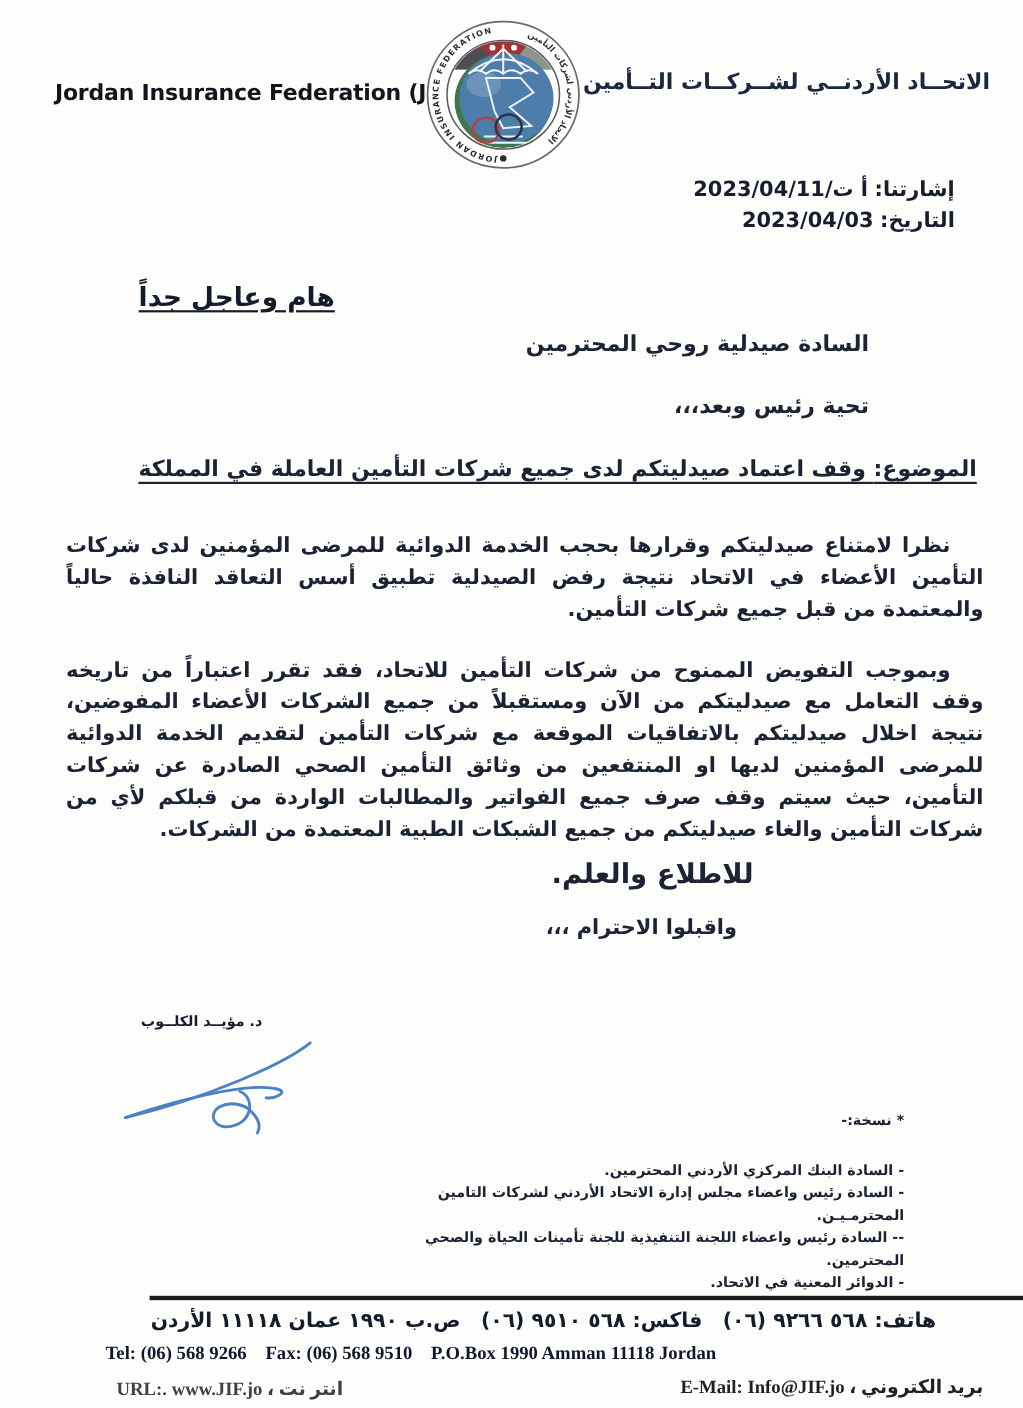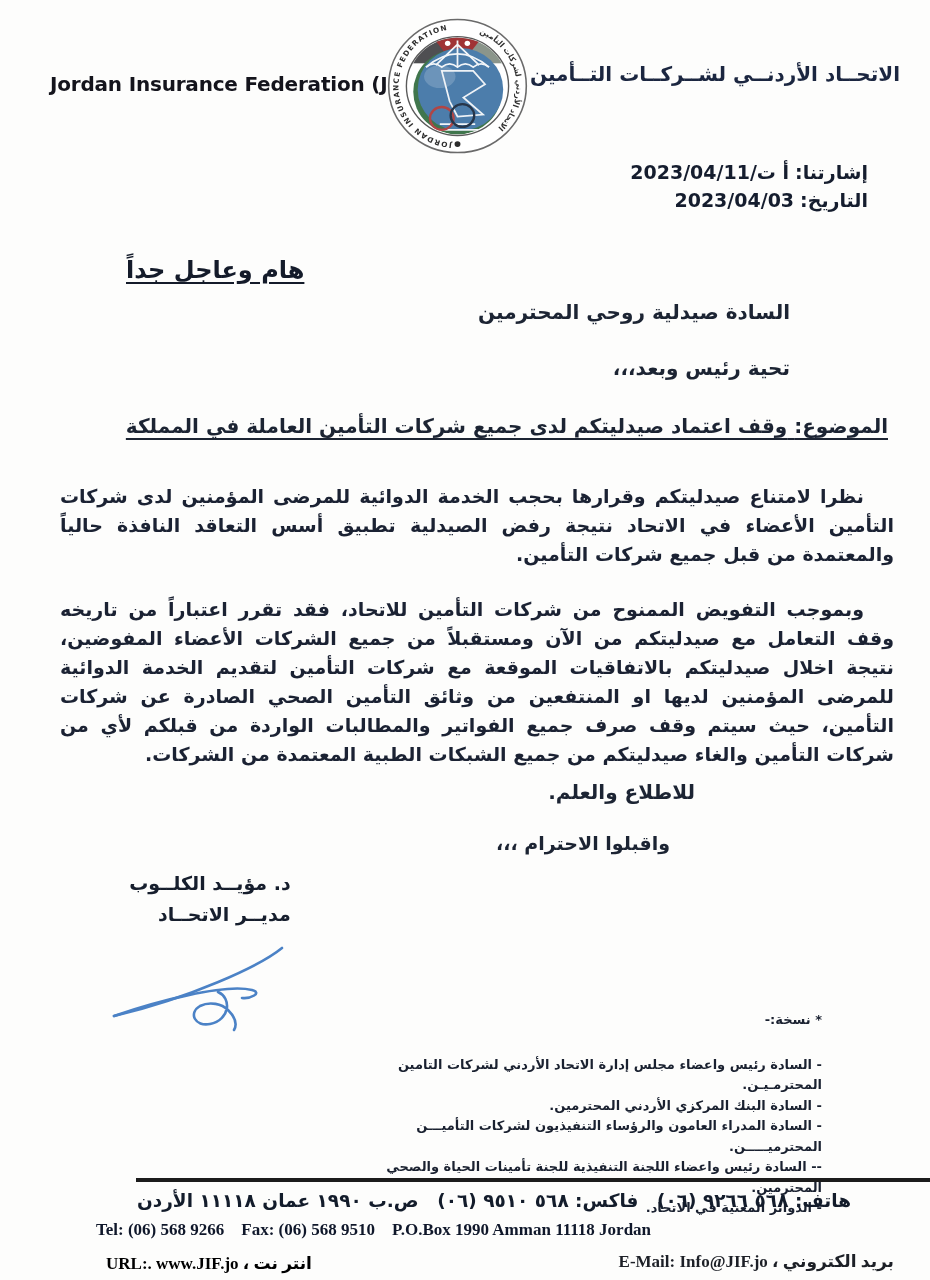--- a/index.html
+++ b/index.html
@@ -24,41 +24,41 @@
   .recipient{right:140px;top:300px;font-size:20px;font-weight:bold;}
   .greeting{right:140px;top:356px;font-size:20px;font-weight:bold;}
 
   .subject{right:42px;top:414px;font-size:20px;font-weight:bold;direction:rtl;
            text-decoration:underline;text-underline-offset:5px;white-space:nowrap;text-align:right;}
 
   .body-text{left:60px;right:36px;top:482px;direction:rtl;text-align:justify;
              font-size:19px;font-weight:bold;line-height:29px;color:#1b2233;}
   .body-text p{margin:0 0 26px 0;text-indent:30px;}
 
-  .closing-note{right:235px;top:780px;font-size:20px;font-weight:bold;}
+  .closing-note{right:245px;top:780px;font-size:25px;font-weight:bold;}
   .closing-salutation{right:260px;top:832px;font-size:19px;font-weight:bold;}
 
-  .signatory{left:128px;top:868px;direction:rtl;font-size:19px;font-weight:bold;line-height:31px;color:#161e2d;}
+  .signatory{left:128px;top:914px;direction:rtl;font-size:13px;font-weight:bold;line-height:31px;color:#161e2d;}
   .sig-name{white-space:nowrap;}
   .sig-title{white-space:nowrap;padding-left:30px;}
   .signature-svg{left:100px;top:940px;}
 
   .cc-block{right:108px;top:1010px;width:450px;direction:rtl;text-align:right;
             font-size:13px;font-weight:bold;line-height:20.5px;color:#1a2130;}
   .cc-label{margin-left:64px;margin-bottom:24px;}
 
   .footer-rule{left:136px;right:0;top:1178px;height:4px;background:#1c1c1c;}
   .contact-ar{left:96px;right:38px;top:1190px;text-align:center;direction:rtl;
               font-size:18.5px;font-weight:bold;color:#131c2b;white-space:nowrap;}
   .contact-en{left:96px;right:38px;top:1220px;text-align:left;
               font-family:"Liberation Serif","DejaVu Serif",serif;
               font-size:17px;font-weight:bold;color:#0f172a;white-space:nowrap;}
   .url-line{left:106px;top:1253px;direction:rtl;
             font-family:"Liberation Serif","DejaVu Sans",serif;
-            font-size:17px;font-weight:bold;color:#000000;white-space:nowrap;}
+            font-size:17px;font-weight:bold;color:#404040;white-space:nowrap;}
   .email-line{right:36px;top:1251px;direction:rtl;
             font-family:"Liberation Serif","DejaVu Sans",serif;
             font-size:17px;font-weight:bold;color:#1d2027;white-space:nowrap;}
 </style>
 </head>
 <body>
 
 <div class="page">
 
   <div class="abs org-en nowrap">Jordan Insurance Federation (JIF)</div>
@@ -132,38 +132,36 @@
   <div class="abs body-text">
     <p>نظرا لامتناع صيدليتكم وقرارها بحجب الخدمة الدوائية للمرضى المؤمنين لدى شركات التأمين الأعضاء في الاتحاد نتيجة رفض الصيدلية تطبيق أسس التعاقد النافذة حالياً والمعتمدة من قبل جميع شركات التأمين.</p>
     <p>وبموجب التفويض الممنوح من شركات التأمين للاتحاد، فقد تقرر اعتباراً من تاريخه وقف التعامل مع صيدليتكم من الآن ومستقبلاً من جميع الشركات الأعضاء المفوضين، نتيجة اخلال صيدليتكم بالاتفاقيات الموقعة مع شركات التأمين لتقديم الخدمة الدوائية للمرضى المؤمنين لديها او المنتفعين من وثائق التأمين الصحي الصادرة عن شركات التأمين، حيث سيتم وقف صرف جميع الفواتير والمطالبات الواردة من قبلكم لأي من شركات التأمين والغاء صيدليتكم من جميع الشبكات الطبية المعتمدة من الشركات.</p>
   </div>
 
   <div class="abs closing-note rtl nowrap">للاطلاع والعلم.</div>
   <div class="abs closing-salutation rtl nowrap">واقبلوا الاحترام ،،،</div>
 
   <div class="abs signatory">
     <div class="sig-name">د. مؤيــد الكلــوب</div>
-    <div class="sig-title">مديــر الاتحــاد</div>
   </div>
 
   <div class="abs signature-svg">
     <svg width="200" height="95" viewBox="0 0 200 95">
       <g fill="none" stroke="#4b82c6" stroke-width="2.6" stroke-linecap="round">
         <path d="M 182 8 C 160 26, 90 58, 14 76"></path>
         <path d="M 14 76 C 55 62, 125 43, 152 50 C 163 53, 150 59, 142 58"></path>
         <path d="M 118 52 C 132 58, 130 80, 110 84 C 95 87, 88 73, 100 66 C 110 61, 122 64, 128 70 C 134 76, 138 83, 134 90"></path>
       </g>
     </svg>
   </div>
 
   <div class="abs cc-block">
     <div class="cc-label">* نسخة:-</div>
+    <div>- السادة البنك المركزي الأردني المحترمين.</div>
     <div>- السادة رئيس واعضاء مجلس إدارة الاتحاد الأردني لشركات التامين المحترمـيـن.</div>
-    <div>- السادة البنك المركزي الأردني المحترمين.</div>
-    <div>- السادة المدراء العامون والرؤساء التنفيذيون لشركات التأميـــن المحترميـــــن.</div>
     <div>-- السادة رئيس واعضاء اللجنة التنفيذية للجنة تأمينات الحياة والصحي المحترمين.</div>
     <div>- الدوائر المعنية في الاتحاد.</div>
   </div>
 
   <div class="abs footer-rule"></div>
   <div class="abs contact-ar">هاتف: ‪(٠٦) ٥٦٨ ٩٢٦٦‬  فاكس: ‪(٠٦) ٥٦٨ ٩٥١٠‬  ص.ب ١٩٩٠ عمان ١١١١٨ الأردن</div>
   <div class="abs contact-en">Tel: (06) 568 9266  Fax: (06) 568 9510  P.O.Box 1990 Amman 11118 Jordan</div>
   <div class="abs url-line">انتر نت ، URL:. www.JIF.jo</div>
   <div class="abs email-line">بريد الكتروني ، E-Mail: Info@JIF.jo</div>
 

